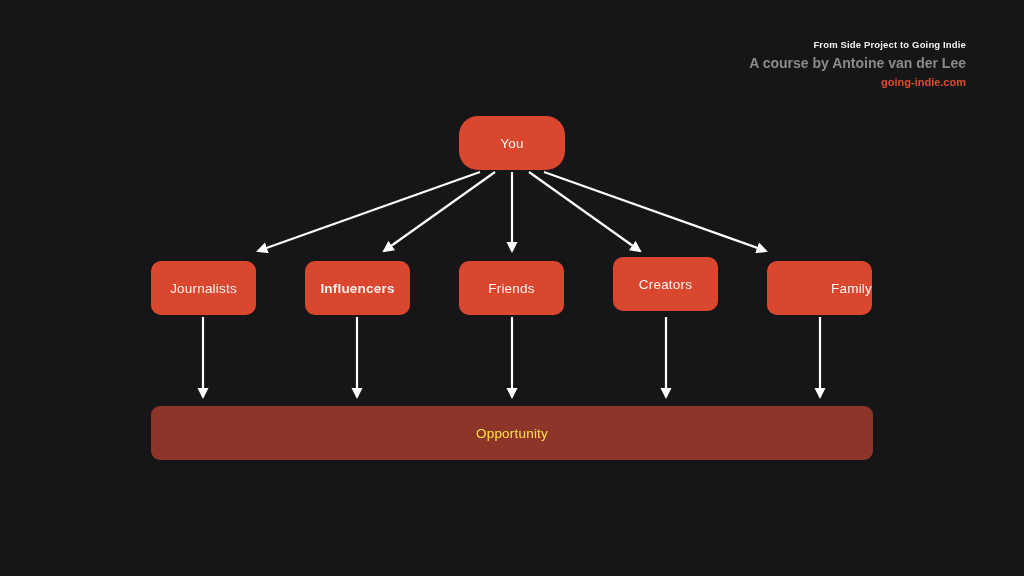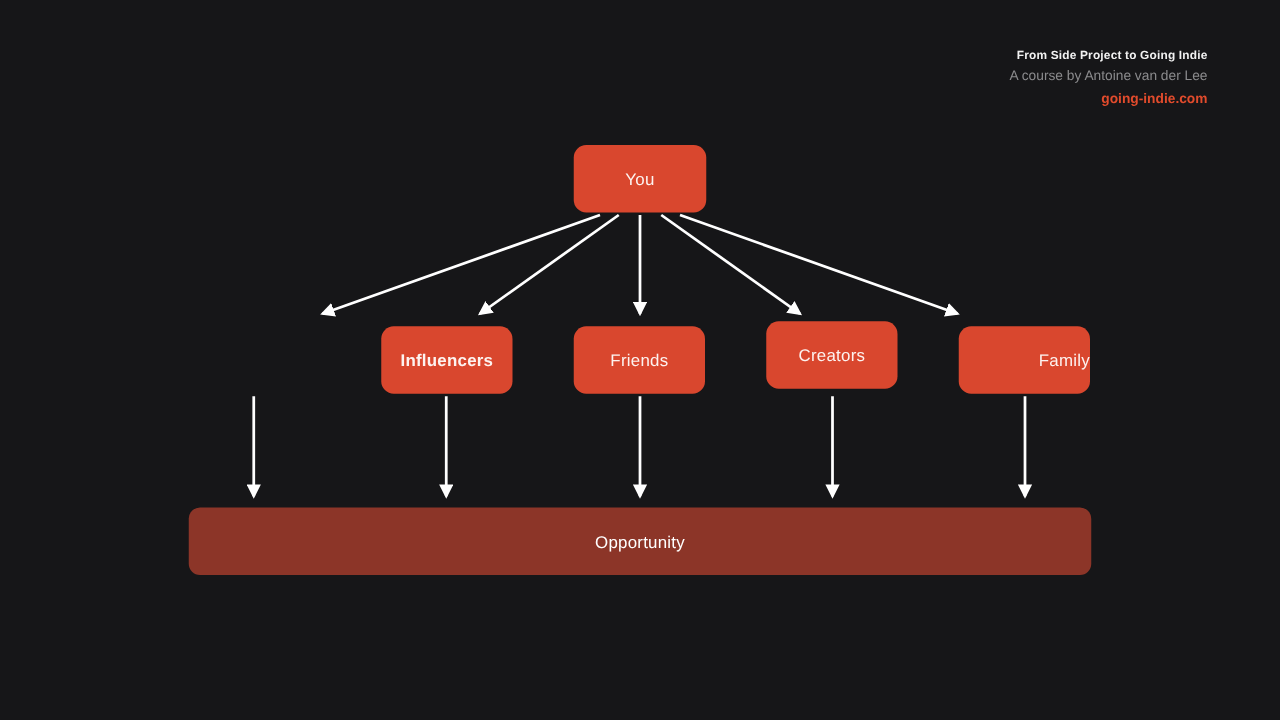--- a/index.html
+++ b/index.html
@@ -26,22 +26,22 @@
     line-height: 1.25;
   }
   #branding .course-title {
     font-size: 9.5px;
     font-weight: bold;
     color: #f2f2f2;
     letter-spacing: 0.15px;
     white-space: nowrap;
   }
   #branding .course-author {
-    font-size: 11px;
-    font-weight: normal;
+    font-size: 14px;
+    font-weight: bold;
     color: #8b8b8d;
     margin-top: 4px;
     white-space: nowrap;
   }
   #branding .course-link {
     font-size: 11px;
     font-weight: bold;
     color: #e14b2c;
     margin-top: 4px;
     white-space: nowrap;
@@ -72,24 +72,25 @@
     align-items: center;
     justify-content: center;
     color: #fdf3f0;
     font-size: 13.5px;
     font-weight: normal;
     letter-spacing: 0.2px;
     white-space: nowrap;
   }
   .node.root {
     font-size: 13.5px;
+    border-radius: 19px;
   }
   .node.sink {
     background: #8c3528;
-    color: #ffffff;
+    color: #fde047;
     font-size: 13.5px;
     border-radius: 9px;
   }
 </style>
 </head>
 <body>
 
 <div id="stage">
 
   <div id="branding">
@@ -119,20 +120,23 @@
         <line x1="512" y1="317" x2="512" y2="397"></line>
         <line x1="666" y1="317" x2="666" y2="397"></line>
         <line x1="820" y1="317" x2="820" y2="397"></line>
       </g>
     </svg>
 
     <div class="node root" style="left:459px; top:116px; width:106px; height:54px;">
       <span>You</span>
     </div>
 
+    <div class="node" style="left:151px; top:261px; width:105px; height:54px;">
+      <span>Journalists</span>
+    </div>
 
     <div class="node" style="left:305px; top:261px; width:105px; height:54px;font-weight:bold;">
       <span>Influencers</span>
     </div>
 
     <div class="node" style="left:459px; top:261px; width:105px; height:54px;text-align:center;">
       <span>Friends</span>
     </div>
 
     <div class="node" style="left:613px; top:257px; width:105px; height:54px;">

